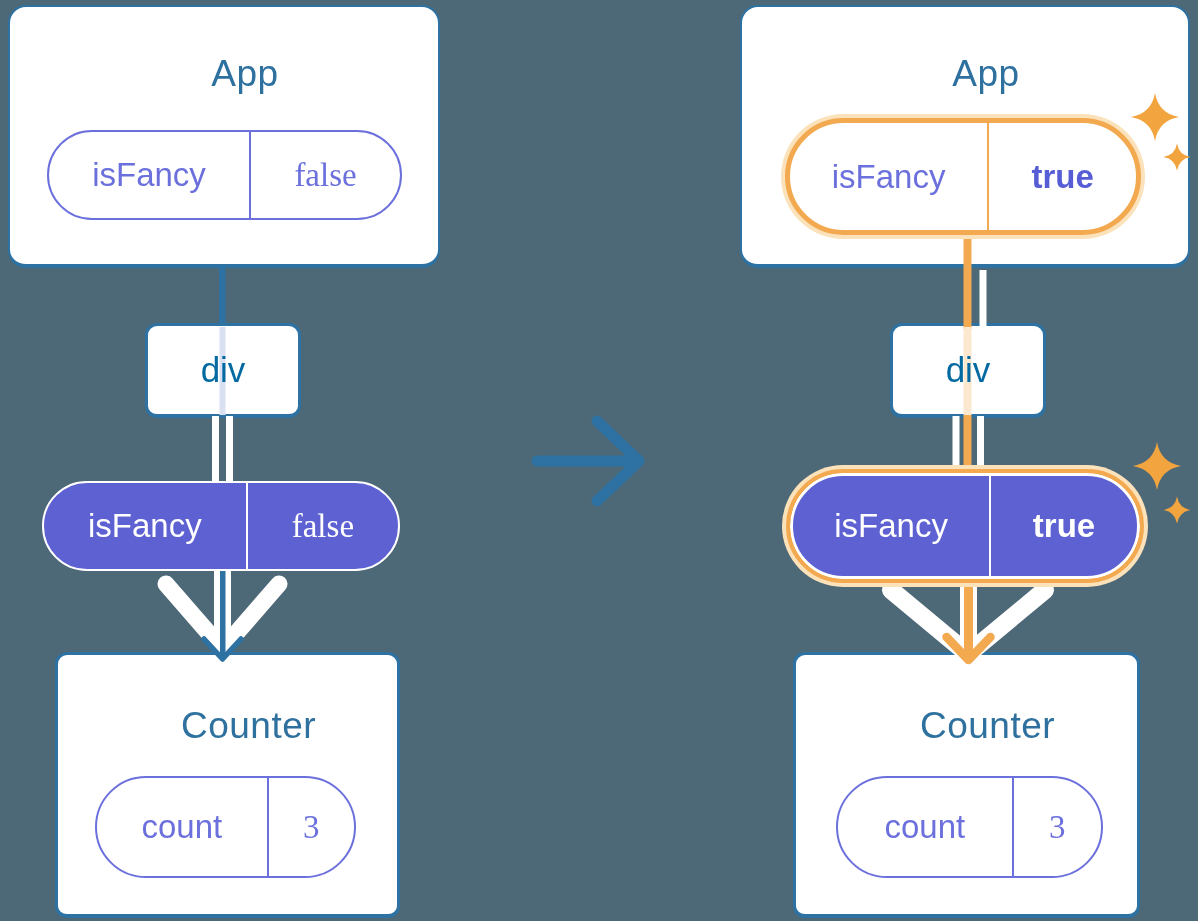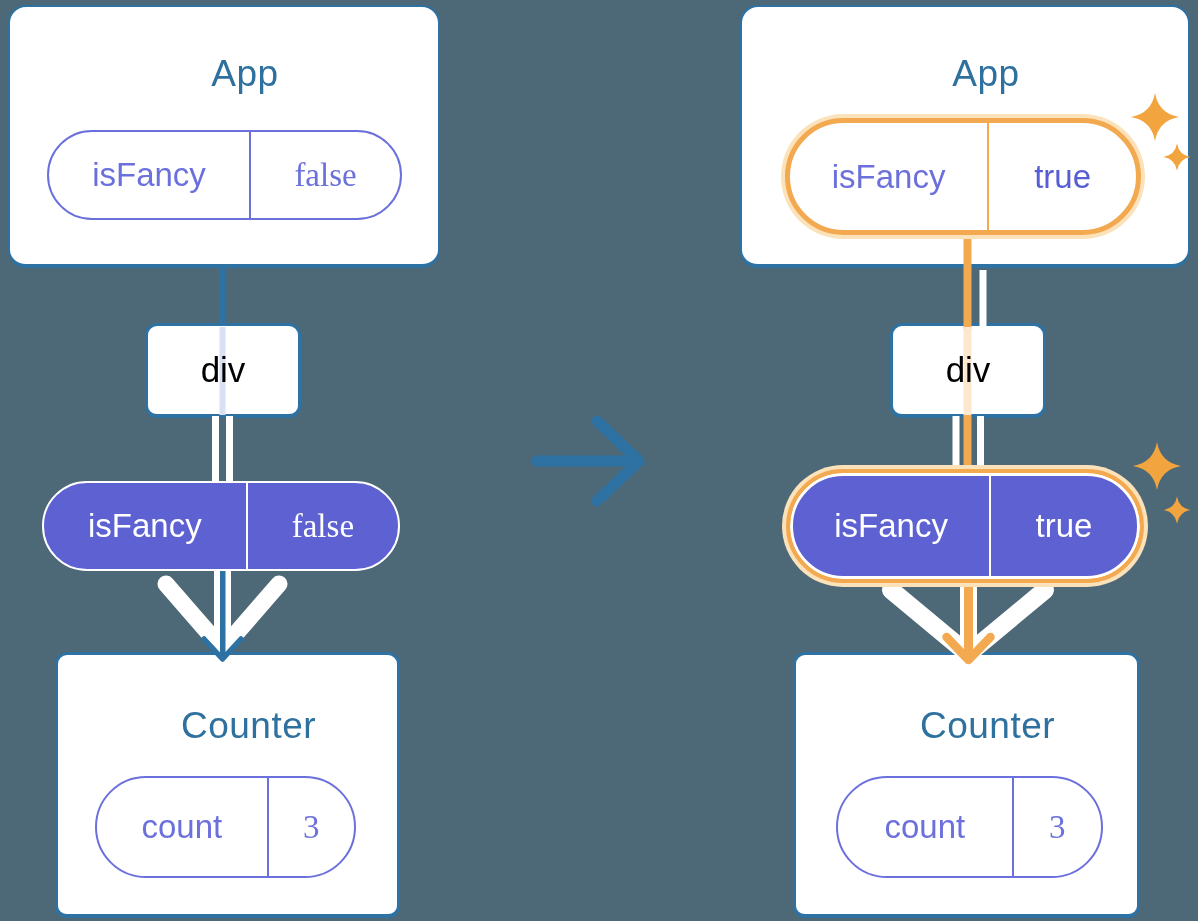--- a/index.html
+++ b/index.html
@@ -13,38 +13,38 @@
     border:2px solid #2d72a2; border-bottom-width:4px;
     border-radius:18px; box-sizing:border-box;
   }
   .card.small { border-width:3px; border-bottom-width:4px; border-radius:12px; }
   .card-title {
     position:absolute; left:0; right:0; text-align:center;
     color:#2e719f; font-size:37px; letter-spacing:.5px; z-index:3;padding-left:42px;
   }
   .center-label {
     position:absolute; inset:0; display:flex; align-items:center; justify-content:center;
-    color:#000000; font-size:35px; z-index:3;
+    color:#0369a1; font-size:35px; z-index:3;
   }
   
   .pill {
     position:absolute; display:flex; box-sizing:border-box;
     border-radius:999px; overflow:hidden; z-index:3;
   }
   .pill .cell {
     display:flex; align-items:center; justify-content:center;
     font-size:33px; box-sizing:border-box;
   }
   .pill .cell.key   { flex:0 0 57%; }
   .pill .cell.value { flex:1 1 auto;font-family:Liberation Serif, serif; }
   .pill.outline { border:2px solid #6b70dc; color:#6b70dc; background:#fff; }
   .pill.outline .cell.value { border-left:2px solid #6b70dc; }
   .pill.solid { border:2px solid #ffffff; background:#5d61d2; color:#ffffff; }
   .pill.solid .cell.value { border-left:2px solid #ffffff; }
-  .bold { font-weight:normal; }
+  .bold { font-weight:bold; }
   
   .glow {
     position:absolute; z-index:3; background:#fbe2bb;
     border-radius:999px; padding:4px; box-sizing:border-box;
   }
   .glow .ring {
     width:100%; height:100%; box-sizing:border-box;
     border:5px solid #f3a94f; border-radius:999px; background:#fff;
     display:flex; overflow:hidden;
   }

